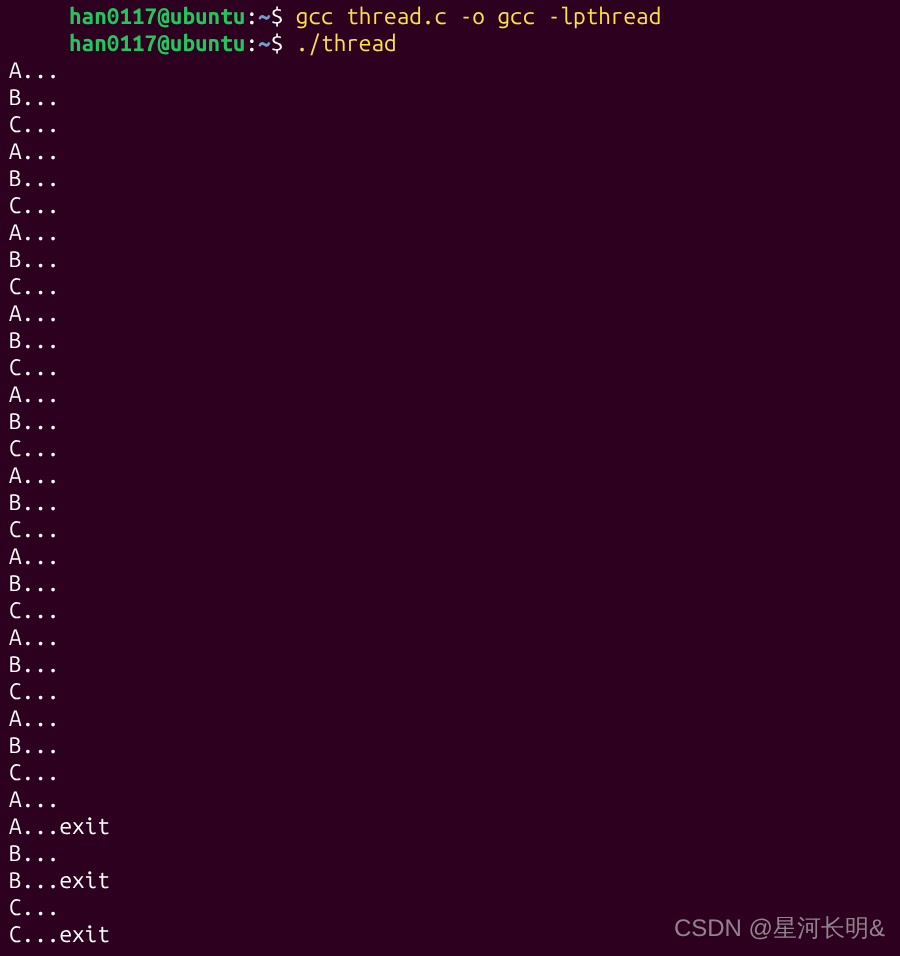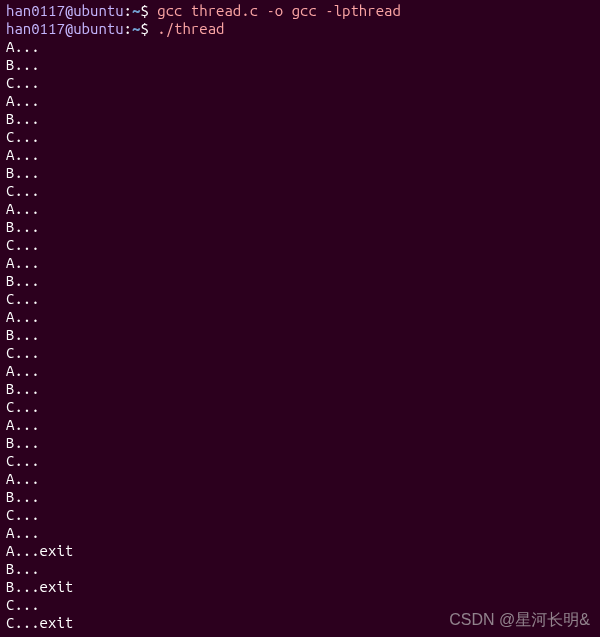--- a/index.html
+++ b/index.html
@@ -16,35 +16,36 @@
       line-height: 18px;
       color: #ffffff;
       overflow: hidden;
       position: relative;
       padding: 2px 6px;
     }
     .line {
       white-space: pre;
     }
     .prompt-user {
-      color: #c4b5fd;
-      font-weight: normal;
+      color: #22c55e;
+      font-weight: bold;
+      margin-left: 40px;
     }
     .prompt-colon {
       color: #ffffff;
     }
     .prompt-path {
       color: #729fcf;
       font-weight: bold;
     }
     .prompt-dollar {
       color: #ffffff;
     }
     .command {
-      color: #fca5a5;
+      color: #fde047;
     }
     .output {
       color: #ffffff;
     }
     .watermark {
       position: absolute;
       bottom: 8px;
       right: 10px;
       color: rgba(200, 200, 200, 0.65);
       font-family: sans-serif;

